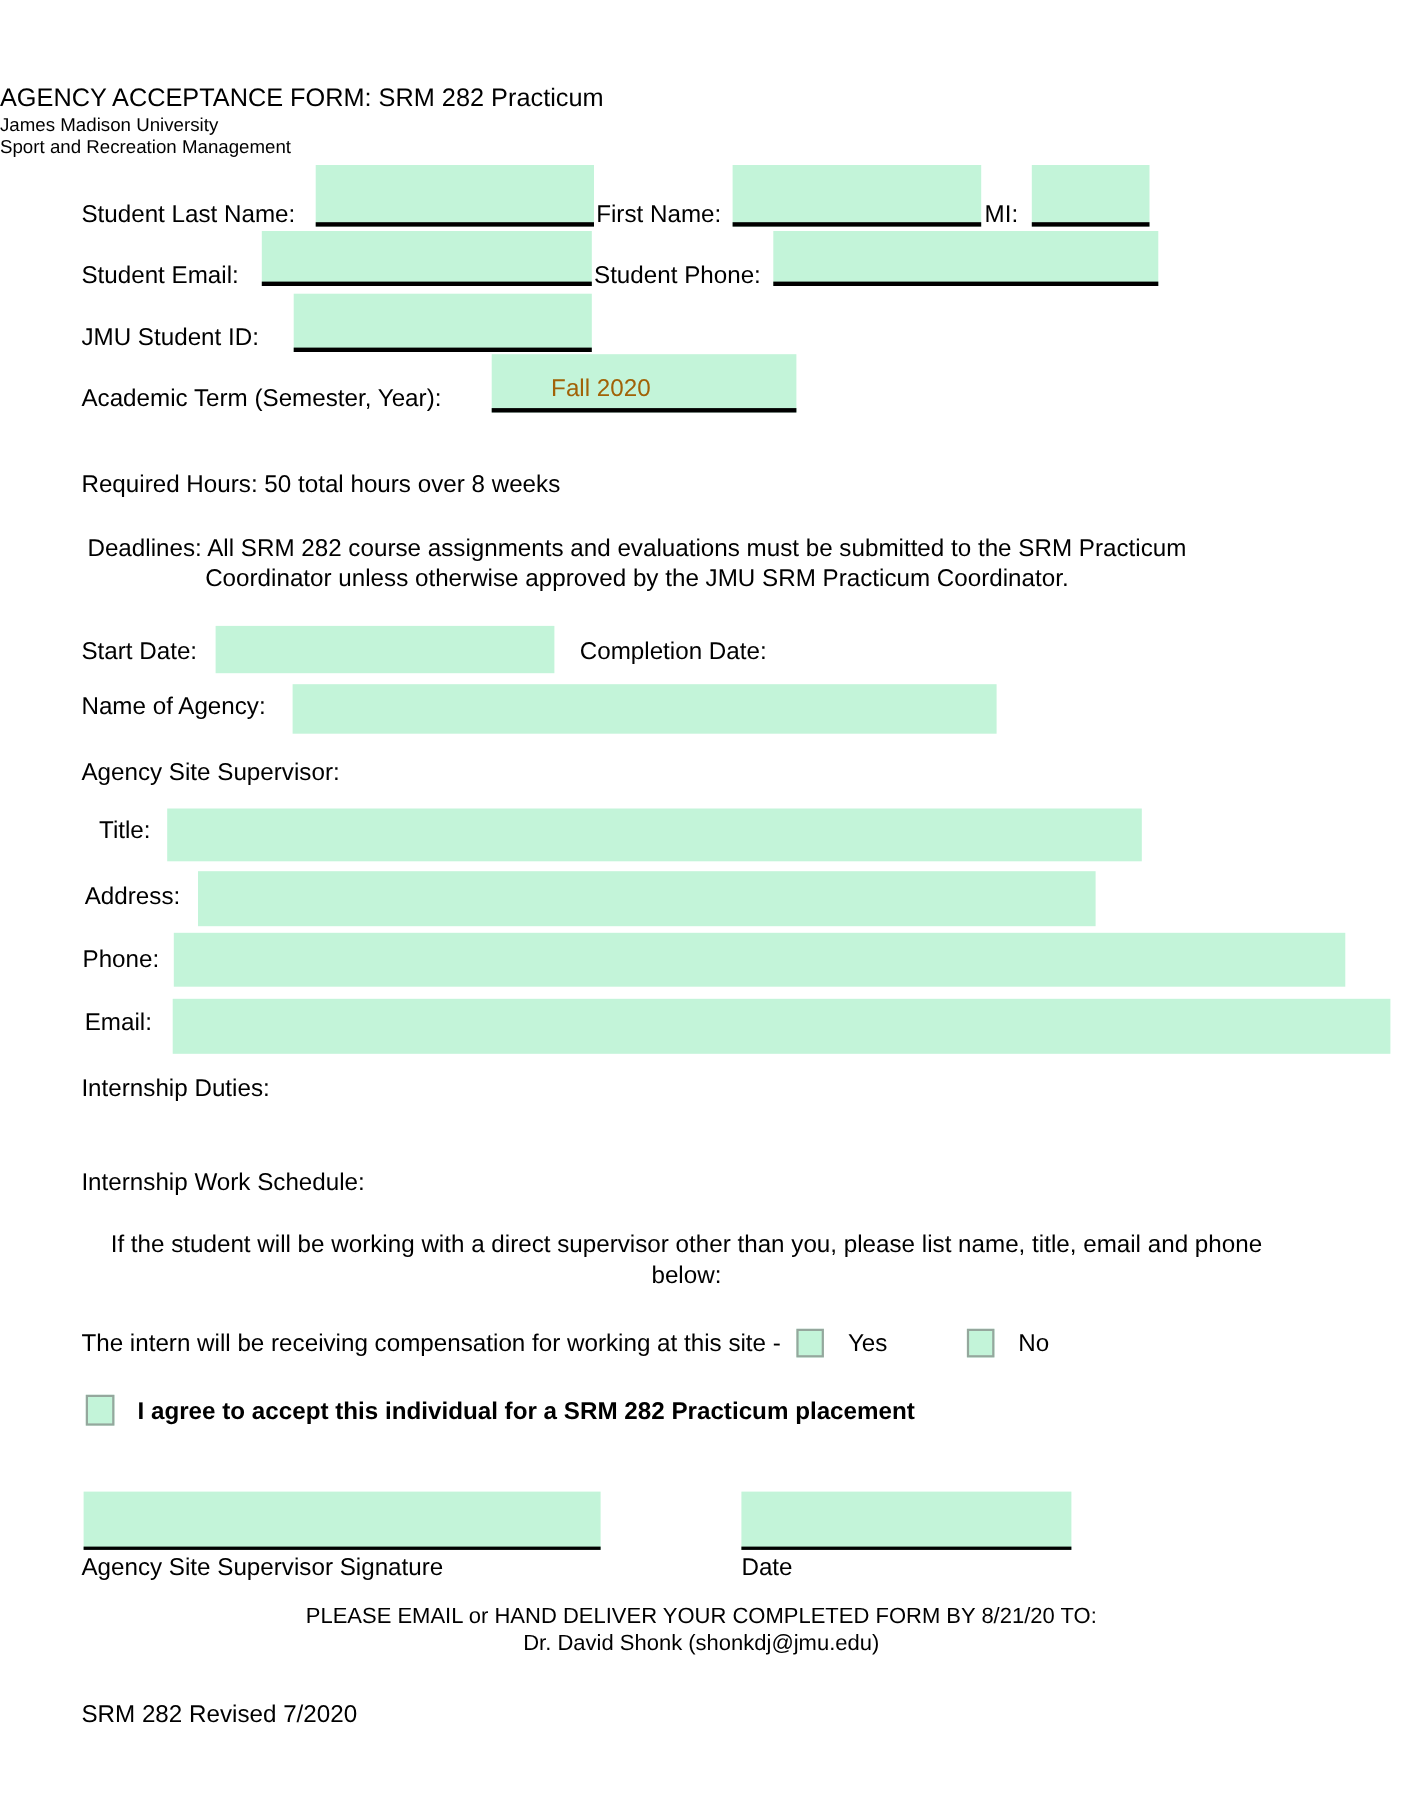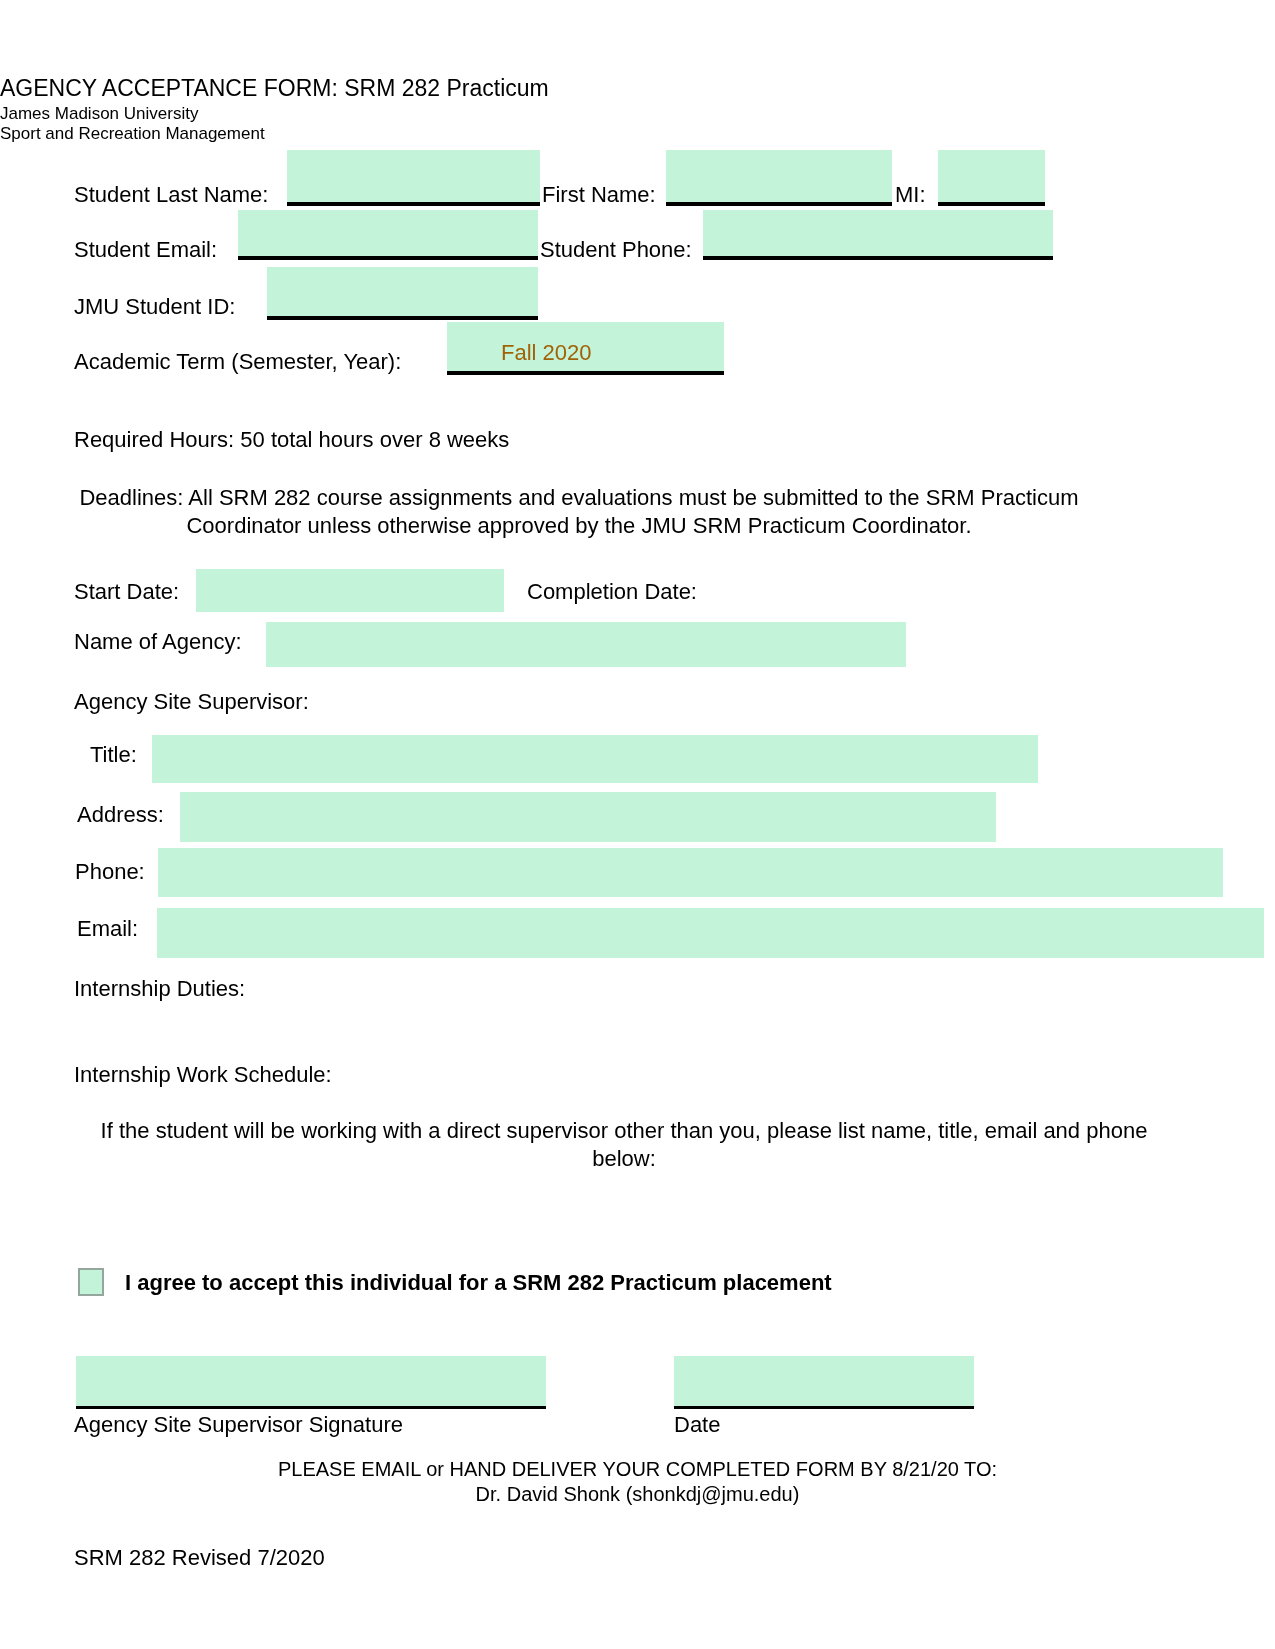--- a/index.html
+++ b/index.html
@@ -76,20 +76,27 @@
   <div class="fld" style="left:158px; top:848px; width:1065px; height:49px;"></div>
 
   <div class="lbl" style="left:77px; top:916px;">Email:</div>
   <div class="fld" style="left:157px; top:908px; width:1107px; height:50px;"></div>
 
   <div class="lbl" style="left:74px; top:976px;">Internship Duties:</div>
   <div class="lbl" style="left:74px; top:1062px;">Internship Work Schedule:</div>
 
   <div class="para" style="left:74px; top:1117px; width:1100px;">If the student will be working with a direct supervisor other than you, please list name, title, email and phone below:</div>
 
+  <div class="comp-row">
+    <span>The intern will be receiving compensation for working at this site -</span>
+    <span class="cb" style="margin-left:14px;"></span>
+    <span style="margin-left:22px;">Yes</span>
+    <span class="cb" style="margin-left:72px;"></span>
+    <span style="margin-left:22px;">No</span>
+  </div>
 
   <div class="cb cb-abs" style="left:78px; top:1268px;"></div>
   <div class="lbl" style="left:125px; top:1270px;font-weight:bold;">I agree to accept this individual for a SRM 282 Practicum placement</div>
 
   <div class="fld ul3" style="left:76px; top:1356px; width:470px; height:50px;"></div>
   <div class="fld ul3" style="left:674px; top:1356px; width:300px; height:50px;"></div>
   <div class="lbl" style="left:74px; top:1412px;">Agency Site Supervisor Signature</div>
   <div class="lbl" style="left:674px; top:1412px;">Date</div>
 
   <div class="footer-line" style="top:1458px;">PLEASE EMAIL or HAND DELIVER YOUR COMPLETED FORM BY 8/21/20 TO:</div>

